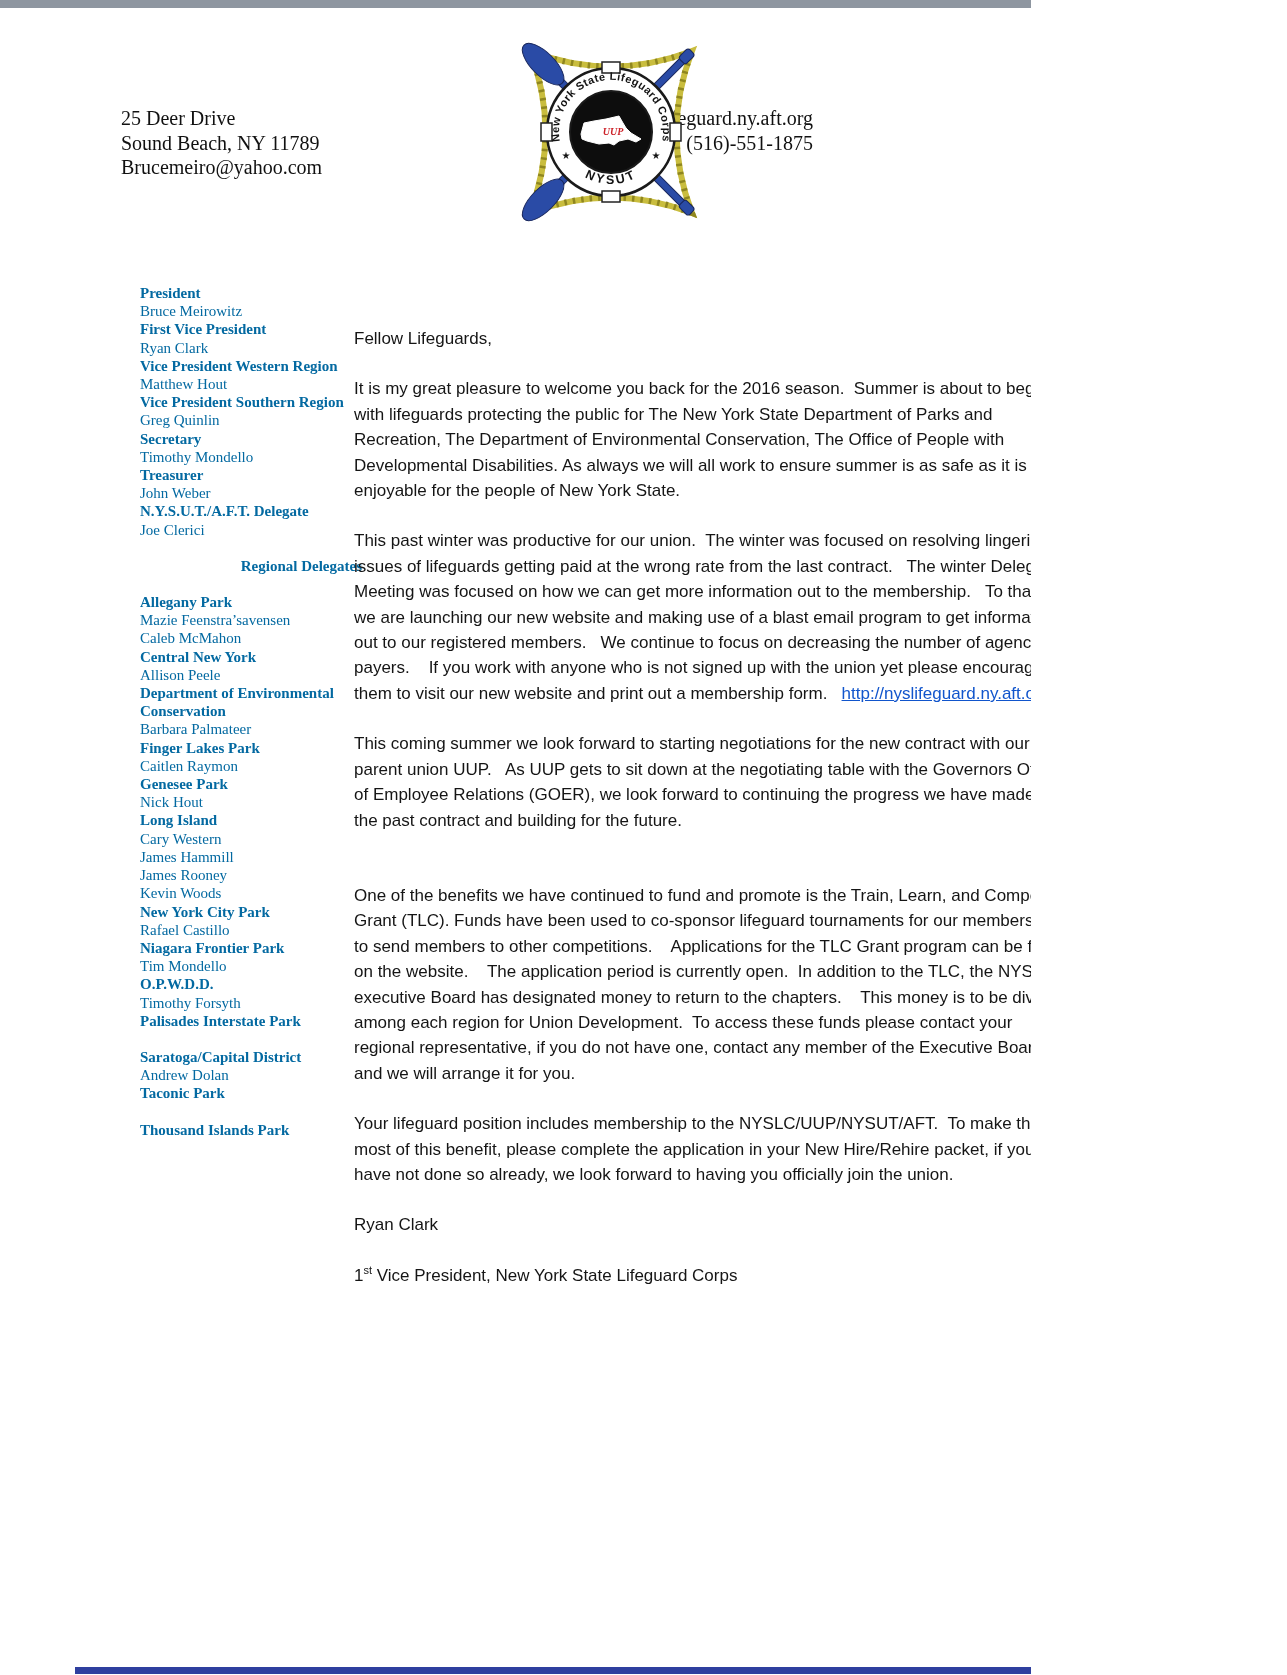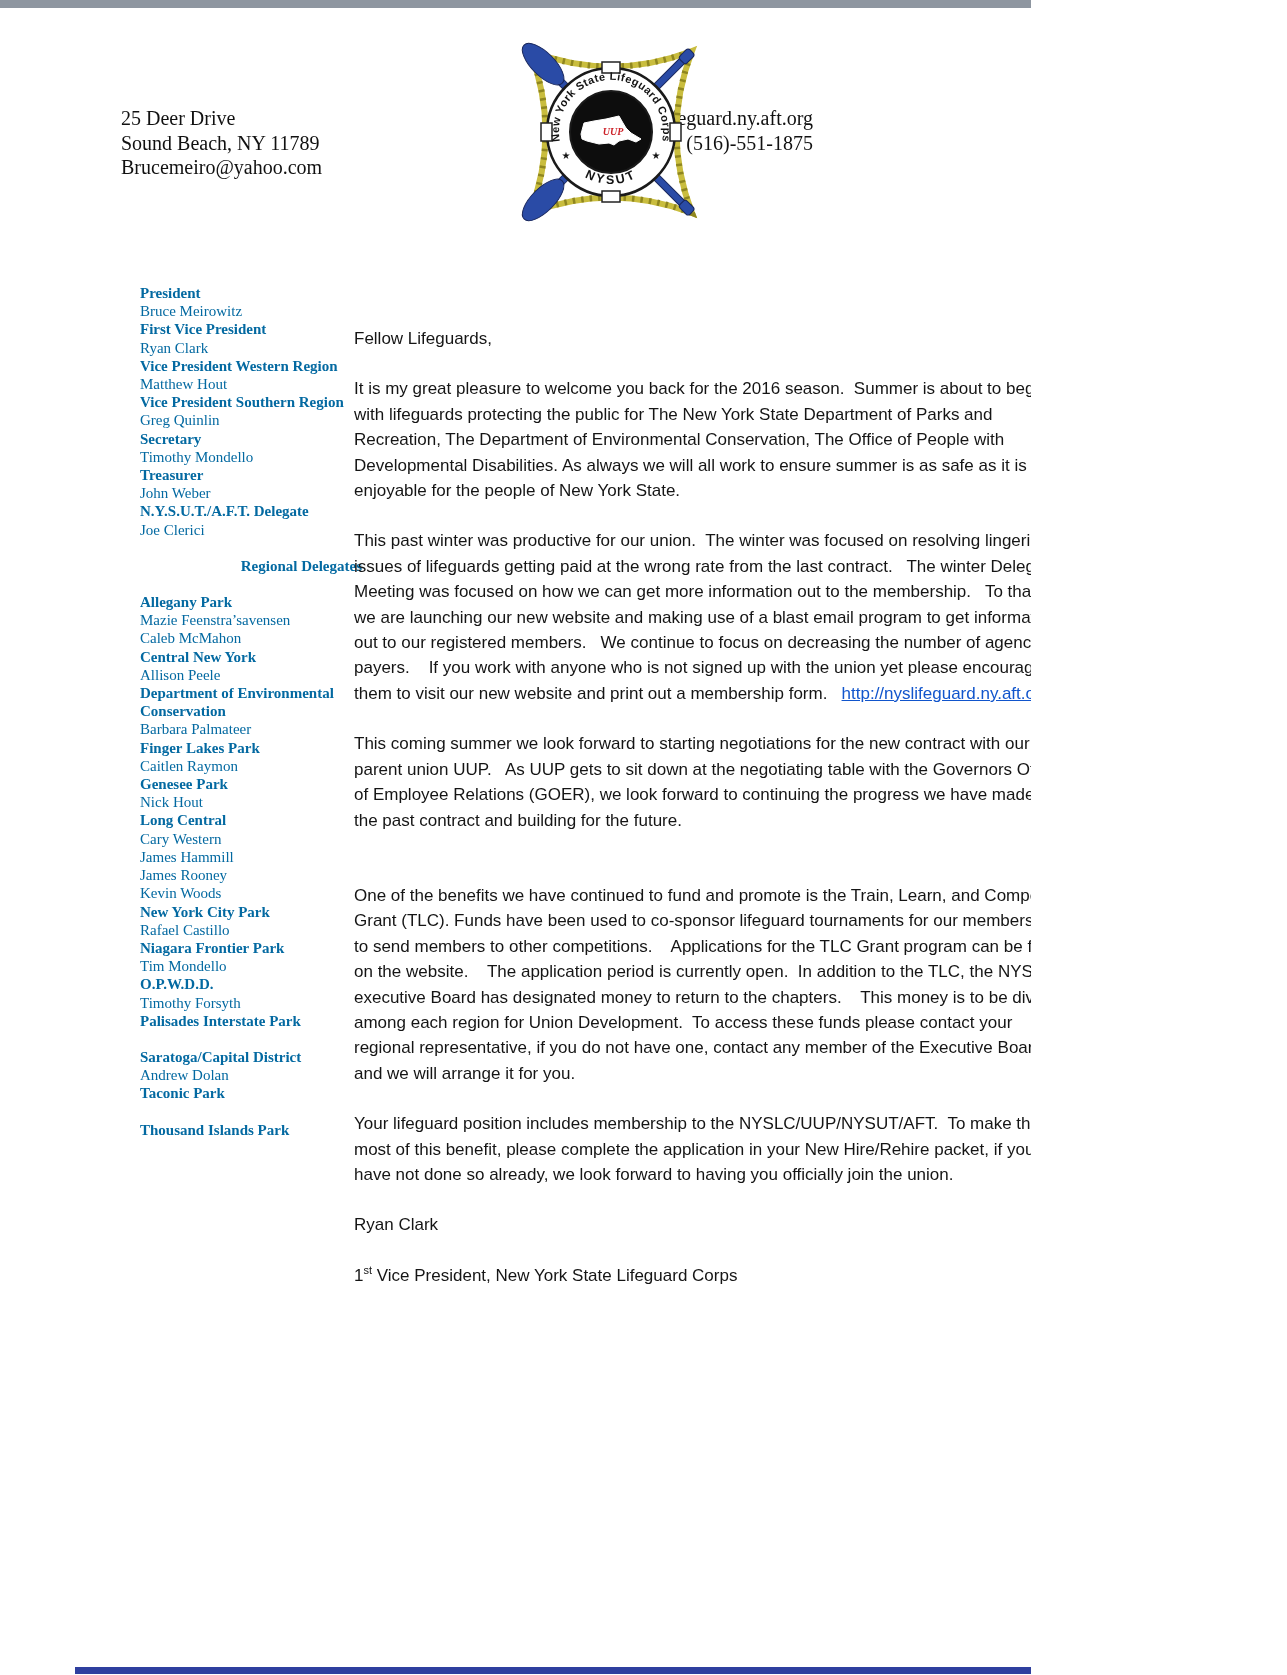--- a/index.html
+++ b/index.html
@@ -175,21 +175,21 @@
       </div>
       <div class="sb-group">
         <div class="sb-title">Finger Lakes Park</div>
         <div class="sb-name">Caitlen Raymon</div>
       </div>
       <div class="sb-group">
         <div class="sb-title">Genesee Park</div>
         <div class="sb-name">Nick Hout</div>
       </div>
       <div class="sb-group">
-        <div class="sb-title">Long Central</div>
+        <div class="sb-title">Long Island</div>
         <div class="sb-name">Cary Western</div>
         <div class="sb-name">James Hammill</div>
         <div class="sb-name">James Rooney</div>
         <div class="sb-name">Kevin Woods</div>
       </div>
       <div class="sb-group">
         <div class="sb-title">New York City Park</div>
         <div class="sb-name">Rafael Castillo</div>
       </div>
       <div class="sb-group">

